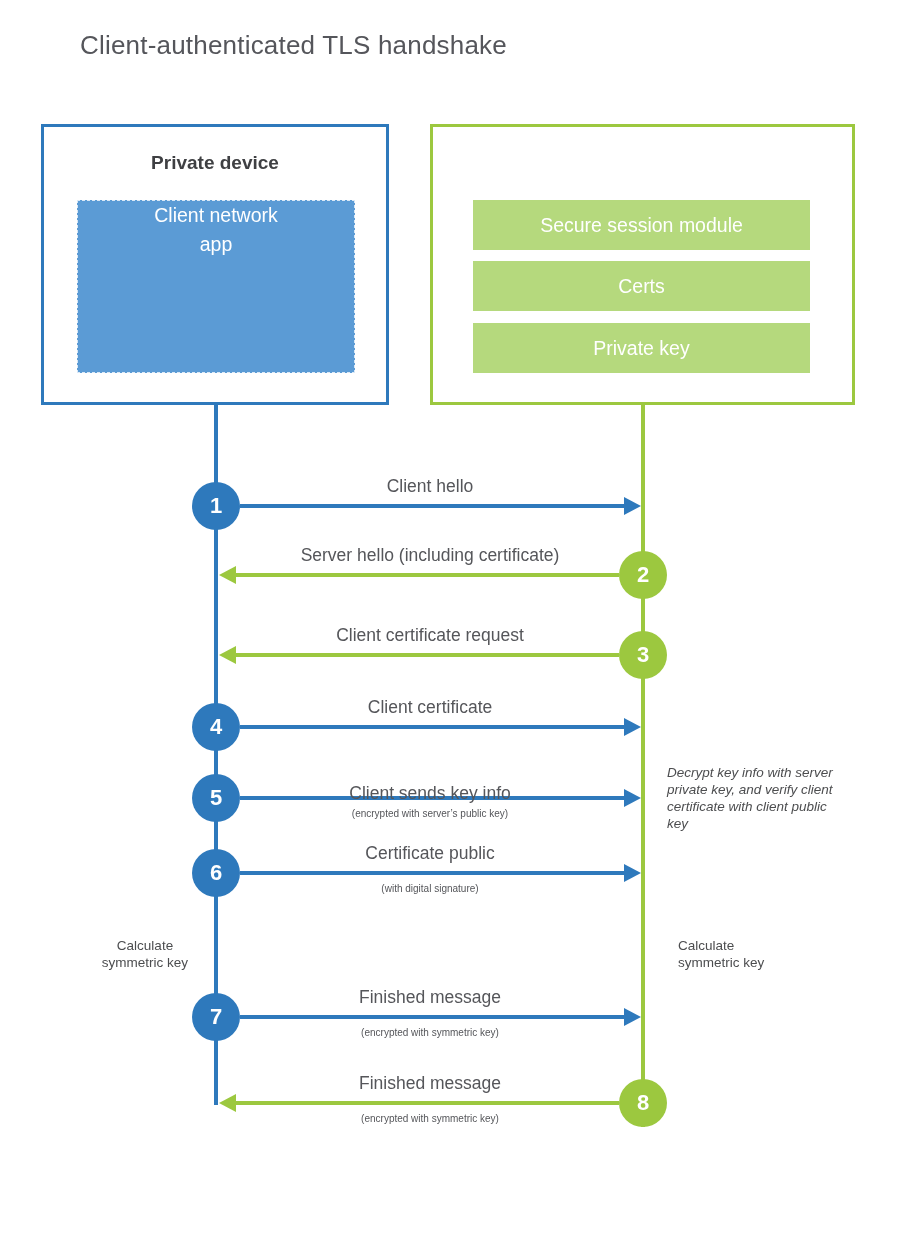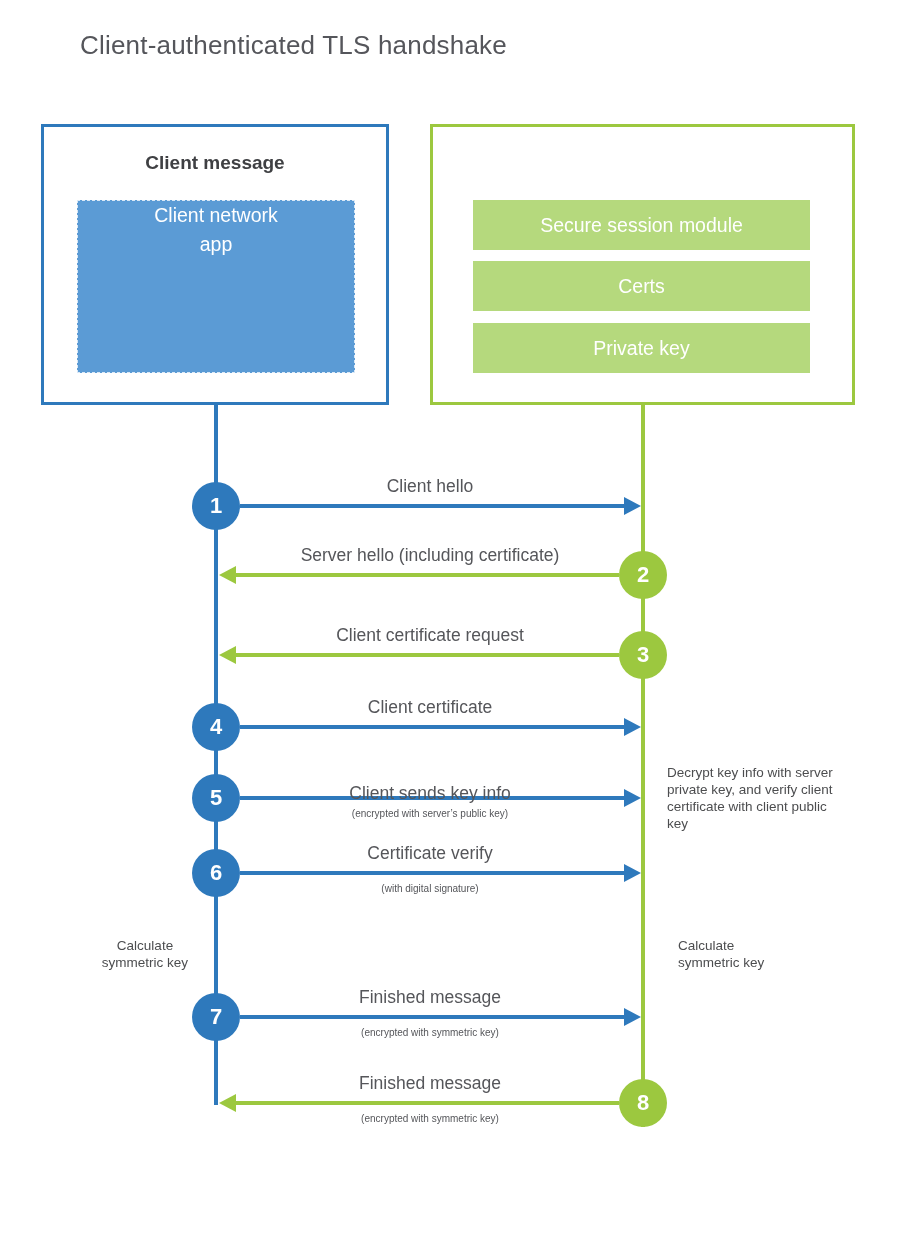--- a/index.html
+++ b/index.html
@@ -45,33 +45,33 @@
   .msg-label{
     position:absolute;left:230px;width:400px;text-align:center;
     font-size:17.5px;color:#55565a;
   }
   .msg-sub{
     position:absolute;left:230px;width:400px;text-align:center;
     font-size:10px;color:#55565a;
   }
   
   .side-note{position:absolute;font-size:13.5px;line-height:1.26;color:#4c4d4f;}
-  .note-decrypt{left:667px;top:764px;width:172px;text-align:left;}
+  .note-decrypt{left:667px;top:764px;width:172px;text-align:left;font-style:italic;}
   .note-calc-left{left:90px;top:937px;width:110px;text-align:center;}
   .note-calc-right{left:678px;top:937px;width:110px;text-align:left;}
 </style>
 </head>
 <body>
 
 <div id="stage">
 
   <div class="page-title">Client-authenticated TLS handshake</div>
 
   <div class="actor-box client-box">
-    <div class="actor-heading">Client message</div>
+    <div class="actor-heading">Private device</div>
     <div class="app-box">
       <span>Client network app</span>
     </div>
   </div>
 
   <div class="actor-box server-box">
     <div class="module-bar" style="top:73px">Secure session module</div>
     <div class="module-bar" style="top:134px">Certs</div>
     <div class="module-bar" style="top:196px">Private key</div>
   </div>
@@ -108,21 +108,21 @@
         <div class="circle blue-bg" style="left: 192px; top: 774px;">5</div>
         <div class="hline blue-bg" style="top: 796px; left: 240px; width: 384px;"></div>
         <div class="ahead right" style="top: 789px; left: 624px;"></div>
         <div class="msg-label" style="top: 768px; margin-top: 15px;">Client sends key info</div>
         <div class="msg-sub" style="top: 808px;">(encrypted with server’s public key)</div>
       </div>
       <div>
         <div class="circle blue-bg" style="left: 192px; top: 849px;">6</div>
         <div class="hline blue-bg" style="top: 871px; left: 240px; width: 384px;"></div>
         <div class="ahead right" style="top: 864px; left: 624px;"></div>
-        <div class="msg-label" style="top: 843px;">Certificate verify</div>
+        <div class="msg-label" style="top: 843px;">Certificate public</div>
         <div class="msg-sub" style="top: 883px;">(with digital signature)</div>
       </div>
       <div>
         <div class="circle blue-bg" style="left: 192px; top: 993px;">7</div>
         <div class="hline blue-bg" style="top: 1015px; left: 240px; width: 384px;"></div>
         <div class="ahead right" style="top: 1008px; left: 624px;"></div>
         <div class="msg-label" style="top: 987px;">Finished message</div>
         <div class="msg-sub" style="top: 1027px;">(encrypted with symmetric key)</div>
       </div>
       <div>

